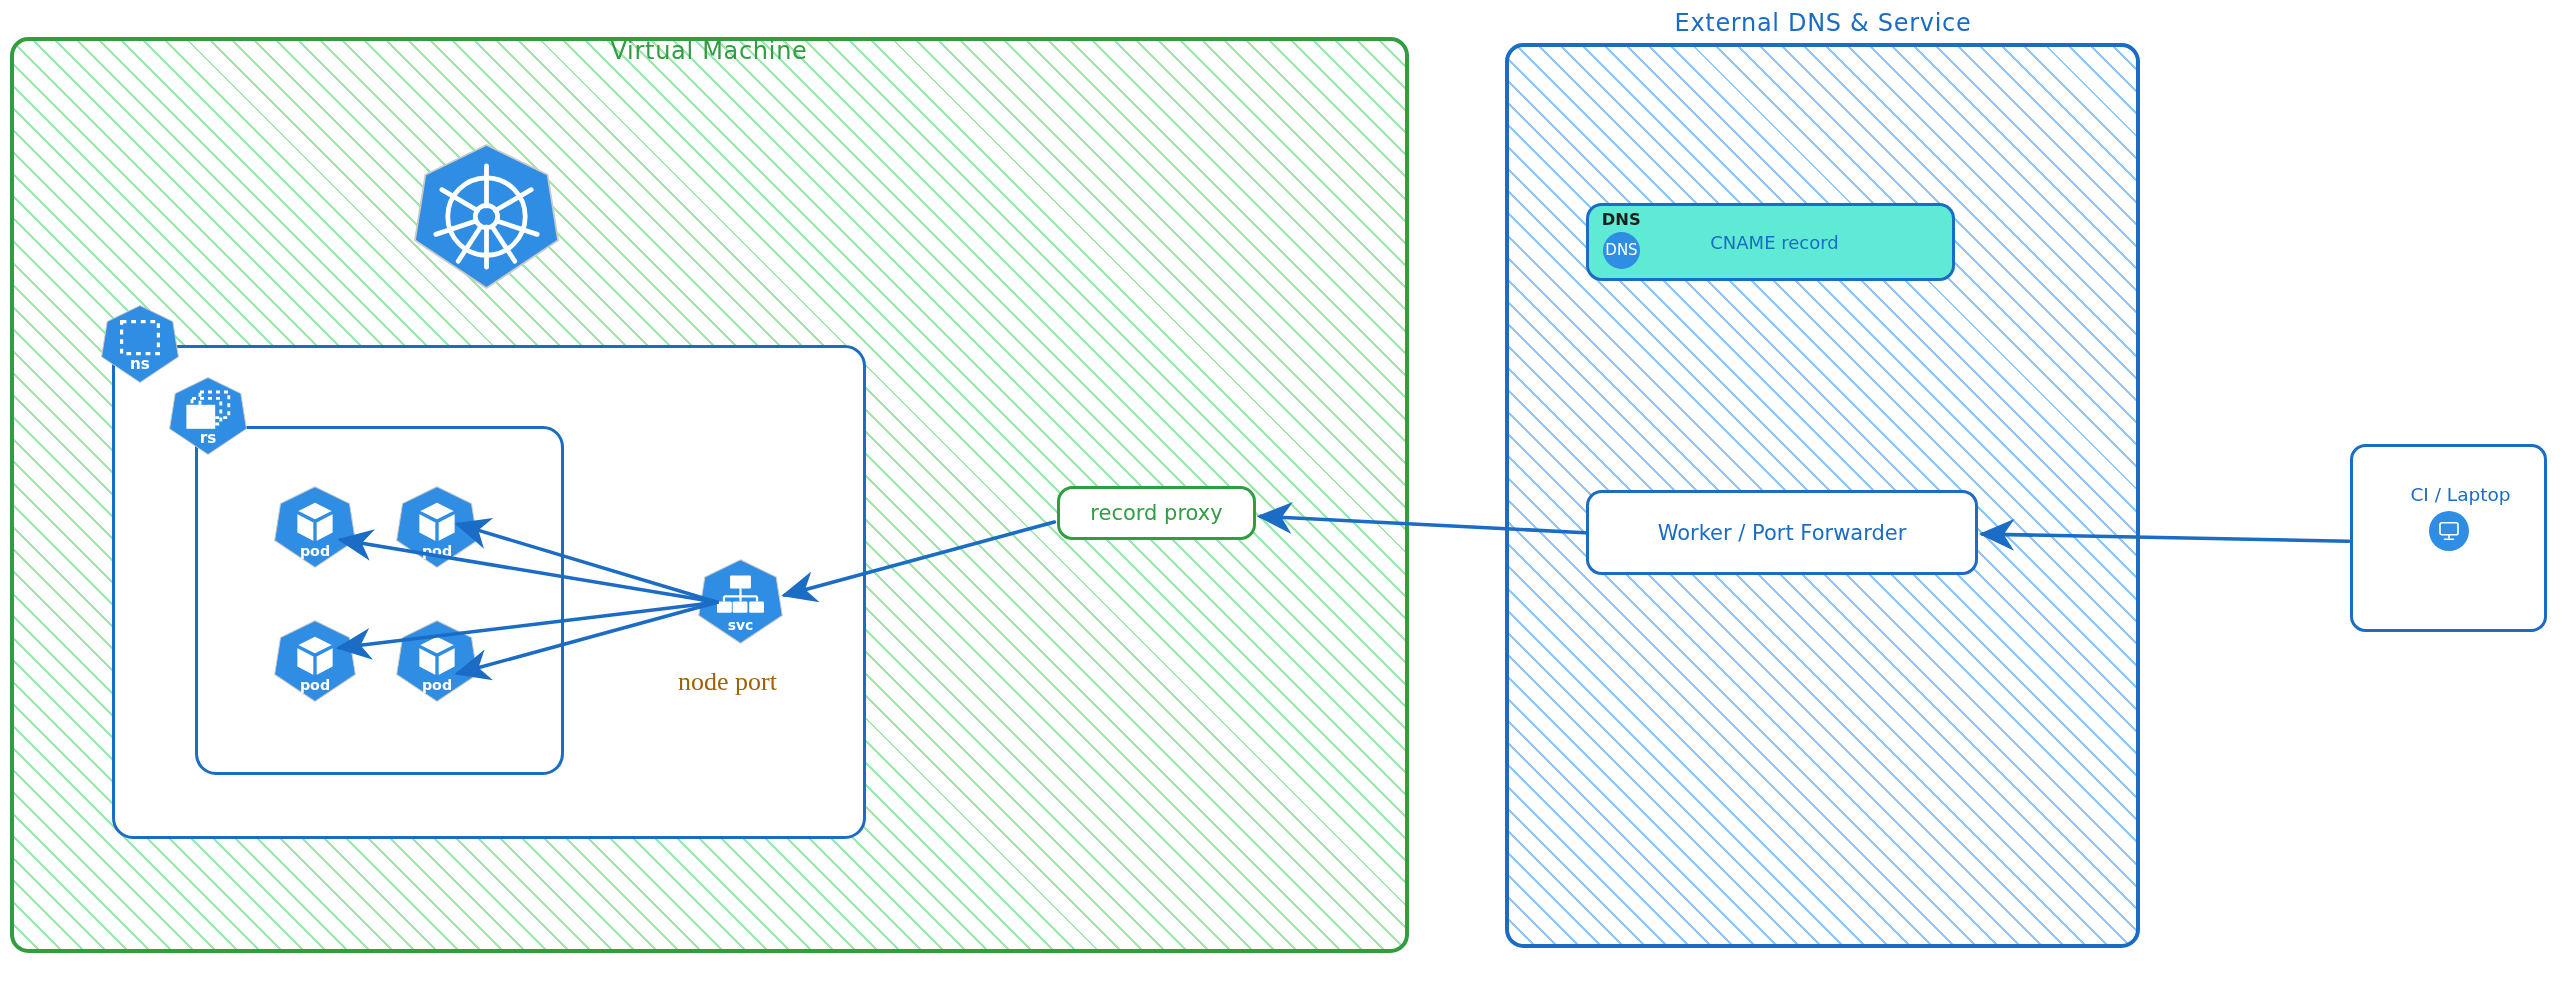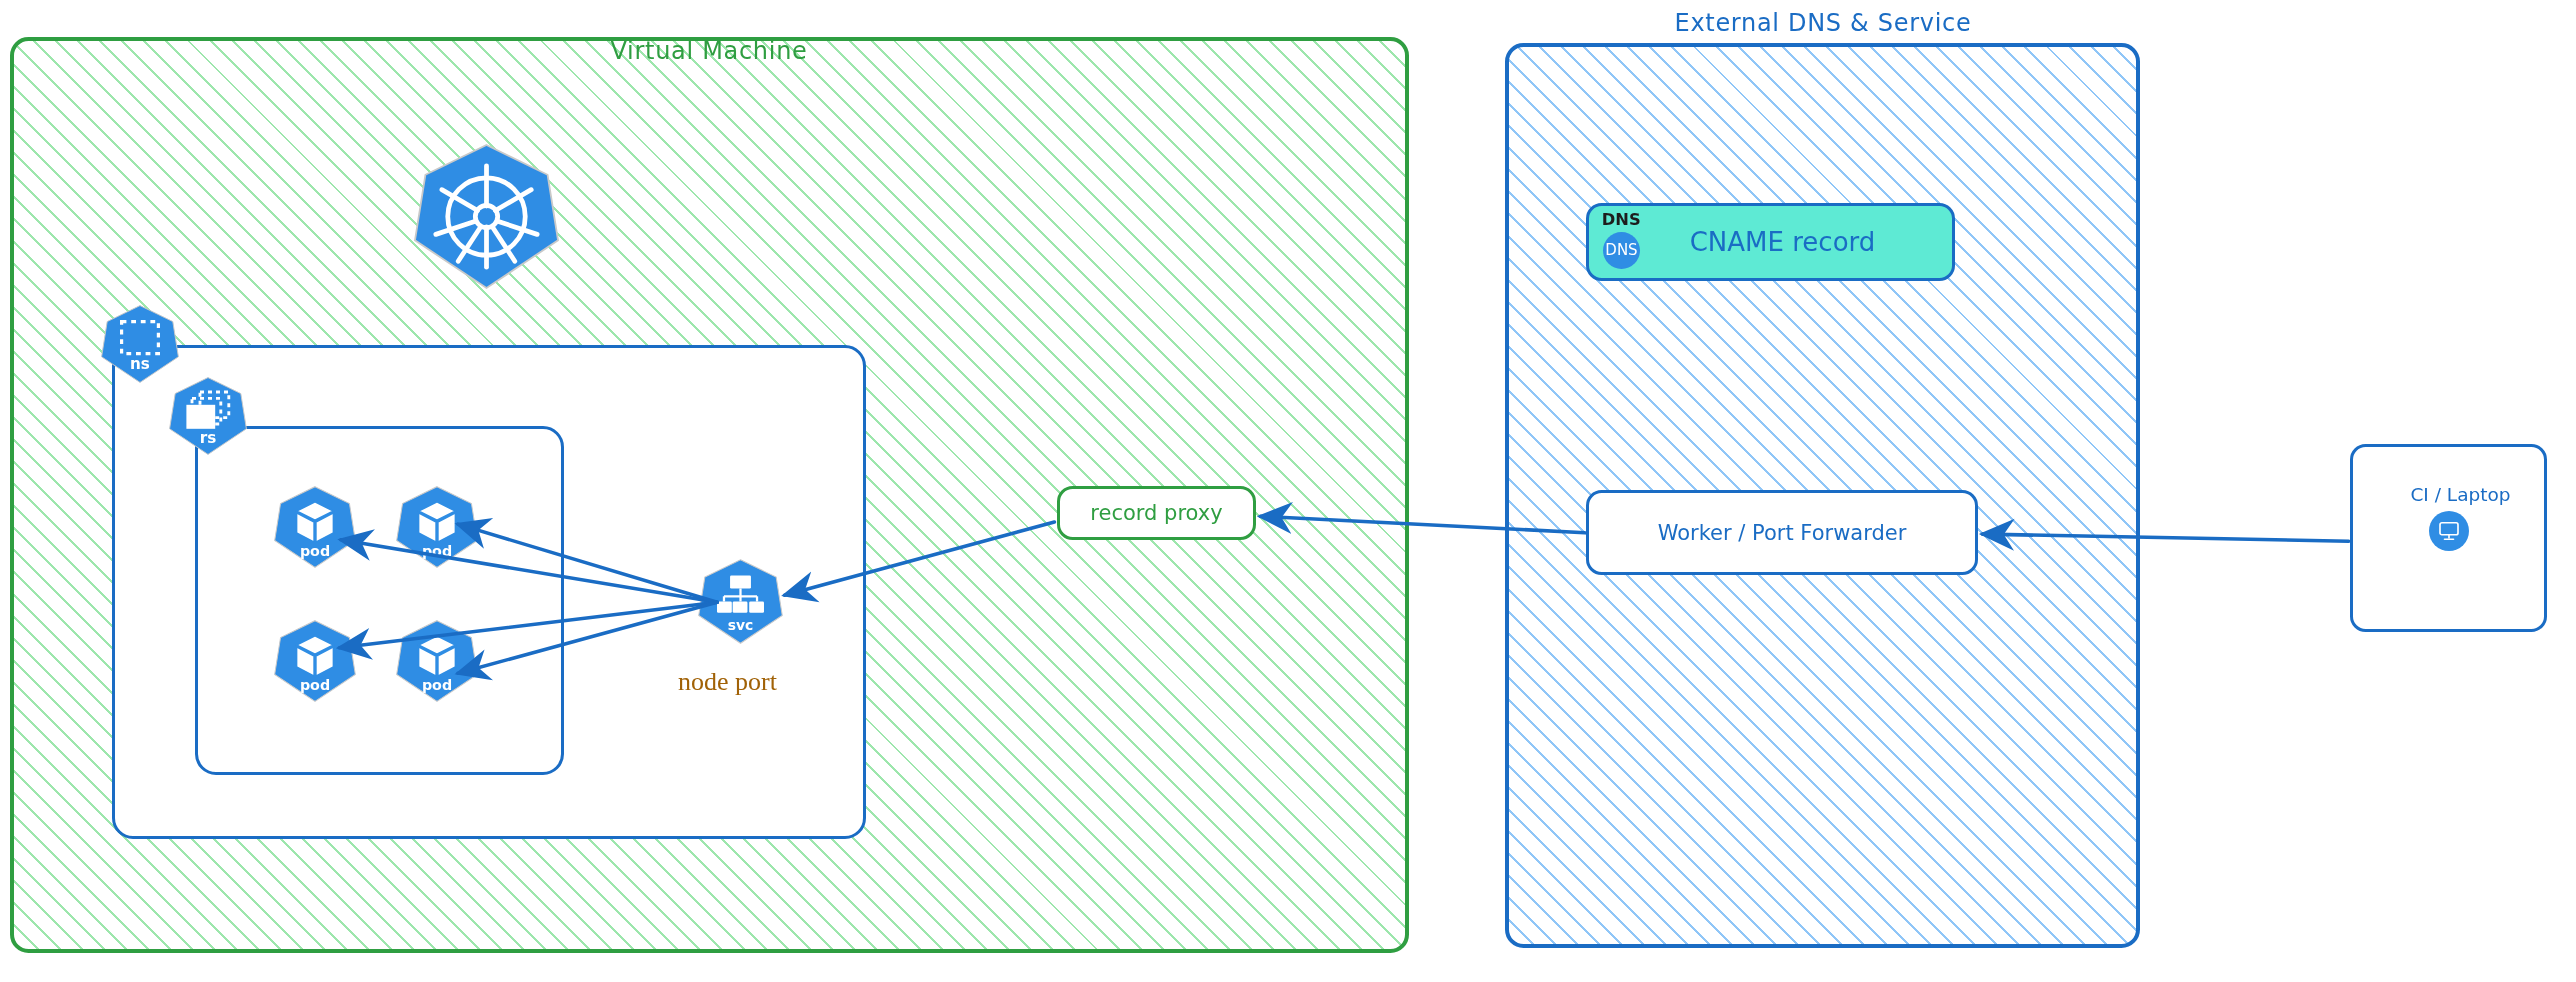--- a/index.html
+++ b/index.html
@@ -94,23 +94,23 @@
   }
   .dns-circle{
     position:absolute;left:14px;top:25.6px;
     width:37px;height:37px;border-radius:50%;
     background:#2f8de4;
     display:flex;align-items:center;justify-content:center;
     color:#ffffff;font-family:"DejaVu Sans",sans-serif;
     font-size:15px;
   }
   .dns-text{
-    position:absolute;left:12px;top:0;width:100%;height:100%;
+    position:absolute;left:4px;top:0;width:100%;height:100%;
     display:flex;align-items:center;justify-content:center;
-    font-size:26px;color:#1a6cc4;
+    font-size:18px;color:#1a6cc4;
     font-family:"DejaVu Sans",sans-serif;
     border-radius:10px;
   }
 
   
   .ci-title{
     position:absolute;width:100%;text-align:center;top:37px;
     font-size:18.5px;color:#1a6cc4;font-family:"DejaVu Sans",sans-serif;padding-left:24px;
   }
   .ci-icon{

